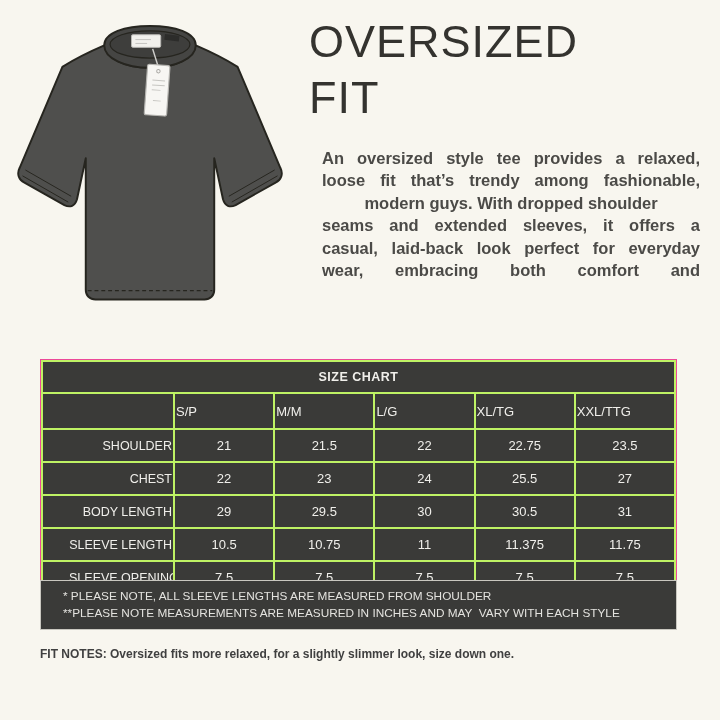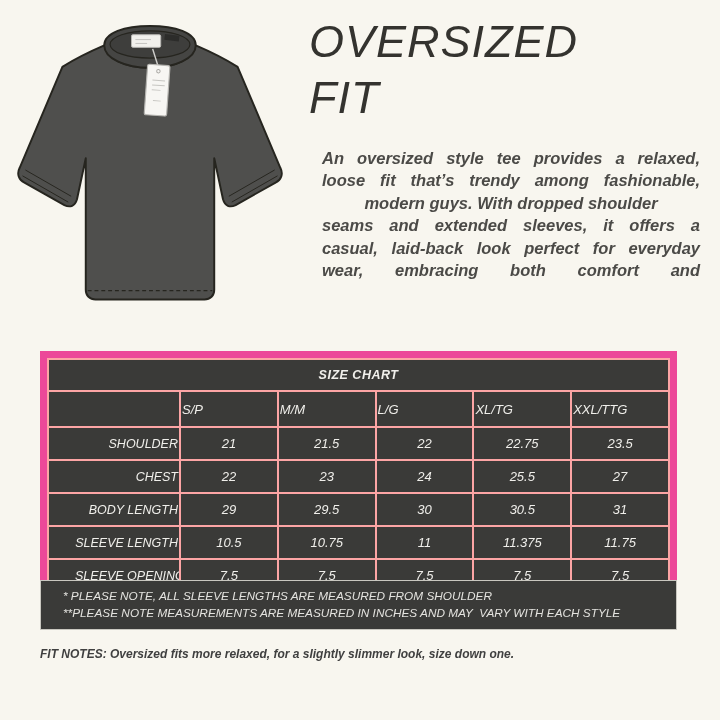--- a/index.html
+++ b/index.html
@@ -3,44 +3,44 @@
 <meta charset="utf-8">
 <style>
   html,body{margin:0;padding:0;}
   body{
     width:720px;height:720px;
     background:#f8f6ef;
     font-family:"Liberation Sans",sans-serif;
     position:relative;overflow:hidden;
     -webkit-font-smoothing:antialiased;
   }
-  .stage{position:absolute;left:0;top:0;width:720px;height:676px;font-style:italic;}
+  .stage{position:absolute;left:0;top:0;width:720px;height:676px;}
 
   
   #shirt-wrap{position:absolute;left:4px;top:4px;width:292px;height:332px;}
 
   
   #title{
     position:absolute;left:309px;top:14px;width:380px;
     font-size:45px;line-height:56px;letter-spacing:1px;
     color:#34332f;font-weight:400;
   }
   #desc{
     position:absolute;left:306px;top:147px;width:378px;
     font-size:16.5px;line-height:22.4px;font-weight:bold;color:#4b4a47;margin-left:16px;
   }
   .dline{width:100%;}
   .dline.j{text-align:justify;text-align-last:justify;}
   .dline.c{text-align:center;}
 
   
   #size-table{
-    position:absolute;left:40px;top:351px;width:637px;
+    position:absolute;left:40px;top:359px;width:637px;
     border-collapse:separate;border-spacing:2px;
-    background:#fca5a5;border:7px solid #ec4899;
+    background:#bef264;border:1px solid #ec4899;
     table-layout:fixed;box-sizing:border-box;
   }
   #size-table th,#size-table td{
     background:#3a3a38;color:#f0efeb;font-weight:normal;
     vertical-align:middle;overflow:hidden;white-space:nowrap;
   }
   #size-table .caption-cell{height:28px;font-size:12.5px;letter-spacing:.5px;text-align:center;font-weight:bold;}
   #size-table .col-head{height:32px;font-size:13px;text-align:left;}
   #size-table .corner{height:32px;}
   #size-table .row-label{height:29px;font-size:12.5px;text-align:right;padding-left:26px;}

